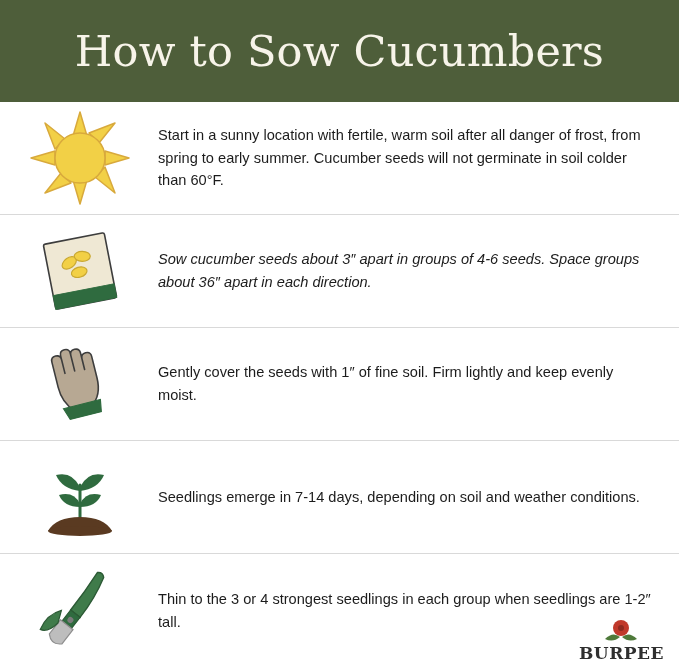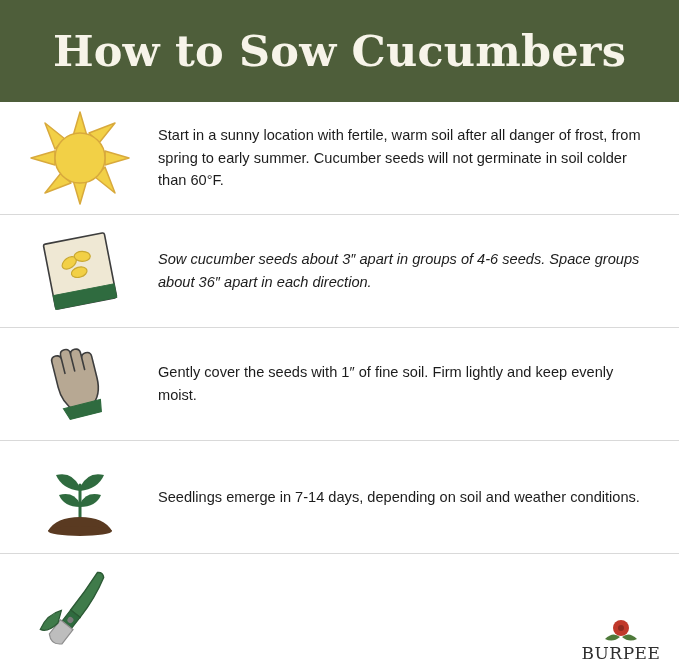--- a/index.html
+++ b/index.html
@@ -22,21 +22,21 @@
   }
   .header {
     height: 102px;
     background: #4e5e3a;
     display: flex;
     align-items: center;
     justify-content: center;
   }
   .header-title {
     font-family: "DejaVu Serif", "Liberation Serif", serif;
-    font-weight: bold;
+    font-weight: normal;
     font-size: 43px;
     color: #f7f4e9;
     letter-spacing: 0.2px;
     text-align: center;
     line-height: 1;
   }
   .steps {
     position: relative;
   }
   .step {
@@ -75,21 +75,21 @@
     bottom: 6px;
     width: 84px;
     text-align: center;
   }
   .logo-mark {
     display: block;
     margin: 0 auto;
   }
   .logo-word {
     font-family: "DejaVu Serif", "Liberation Serif", serif;
-    font-weight: normal;
+    font-weight: bold;
     font-size: 17px;
     letter-spacing: 0.5px;
     color: #2f2f2f;
     line-height: 1;
     margin-top: -2px;
   }
 </style>
 </head>
 <body>
 
@@ -168,20 +168,21 @@
         <svg width="120" height="94" viewBox="0 0 120 94" aria-hidden="true">
           <g transform="rotate(38 60 47)">
             <path d="M58 6 Q64 28 64 52 L52 52 Q52 28 50 6 Q54 2 58 6 Z" fill="#3f7b4a" stroke="#2c5a35" stroke-width="1.4"></path>
             <path d="M52 52 L64 52 L64 66 L52 66 Z" fill="#2f6b3f" stroke="#2c5a35" stroke-width="1.2"></path>
             <path d="M50 66 L66 66 L66 84 Q58 92 50 84 Z" fill="#bdbdbd" stroke="#8d8d8d" stroke-width="1.2"></path>
             <path d="M45 58 Q36 70 40 86 Q48 84 50 70 Z" fill="#3f7b4a" stroke="#2c5a35" stroke-width="1.2"></path>
             <circle cx="58" cy="60" r="3" fill="#7a7a7a"></circle>
           </g>
         </svg>
       </div>
+      <div class="step-text">Thin to the 3 or 4 strongest seedlings in each group when seedlings are 1-2″ tall.</div>
     </div>
 
   </div>
 
   <div class="logo-wrap">
     <svg class="logo-mark" width="40" height="30" viewBox="0 0 40 30" aria-hidden="true">
       <path d="M4 22 Q12 14 19 20 Q12 26 4 22 Z" fill="#4e7a3a"></path>
       <path d="M36 22 Q28 14 21 20 Q28 26 36 22 Z" fill="#4e7a3a"></path>
       <circle cx="20" cy="11" r="8" fill="#c0392b"></circle>
       <circle cx="20" cy="11" r="3" fill="#8e2a20"></circle>

